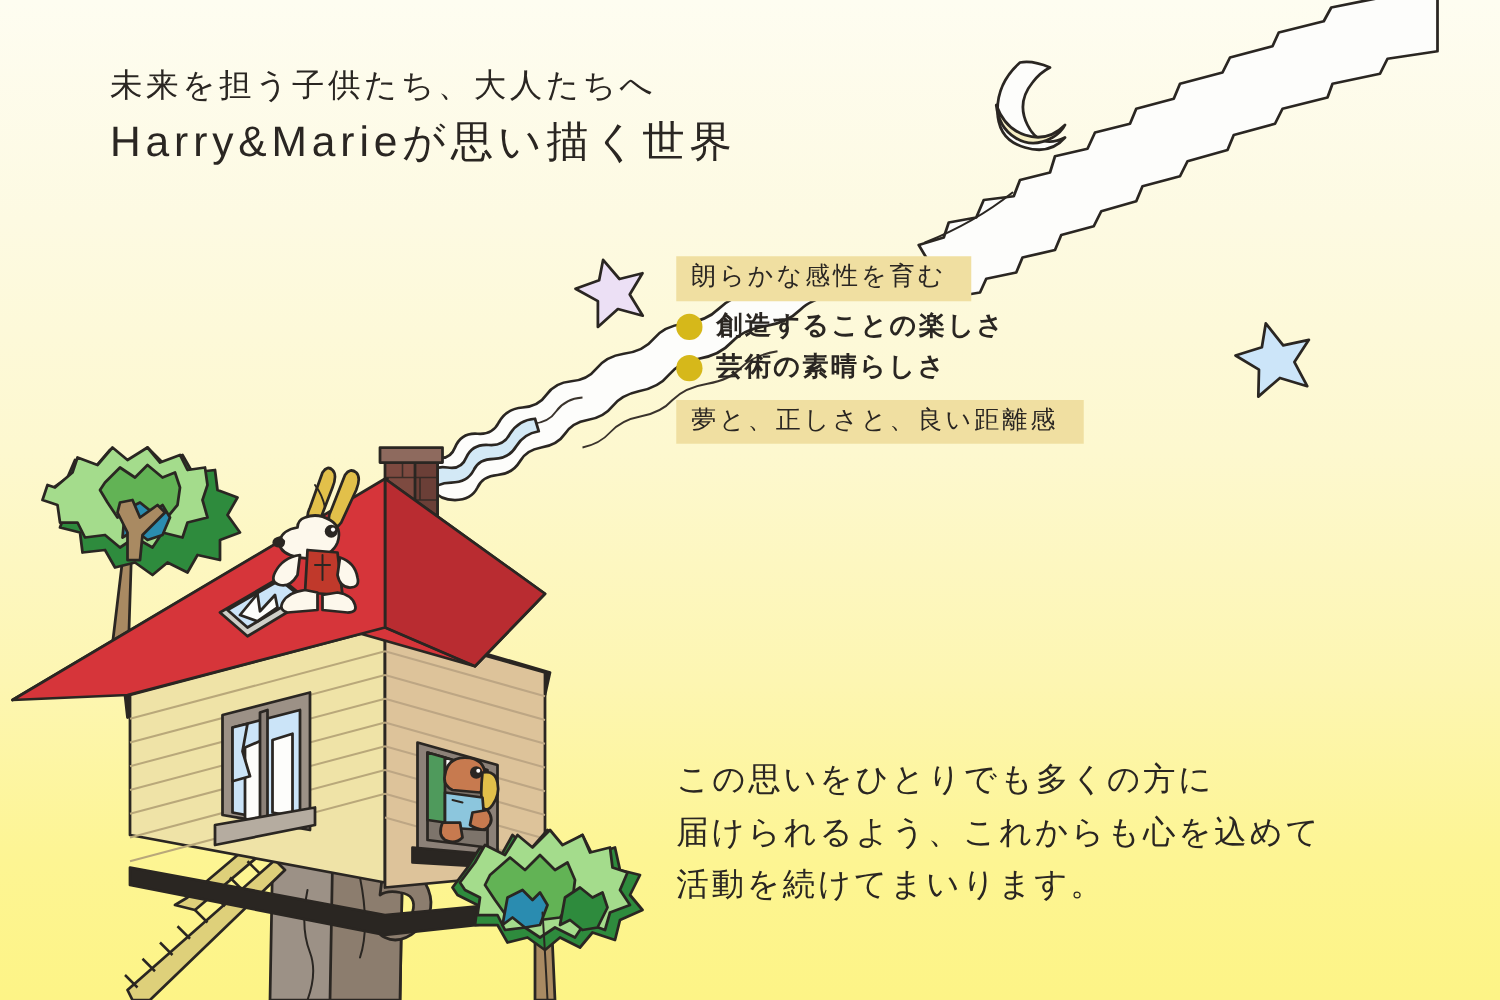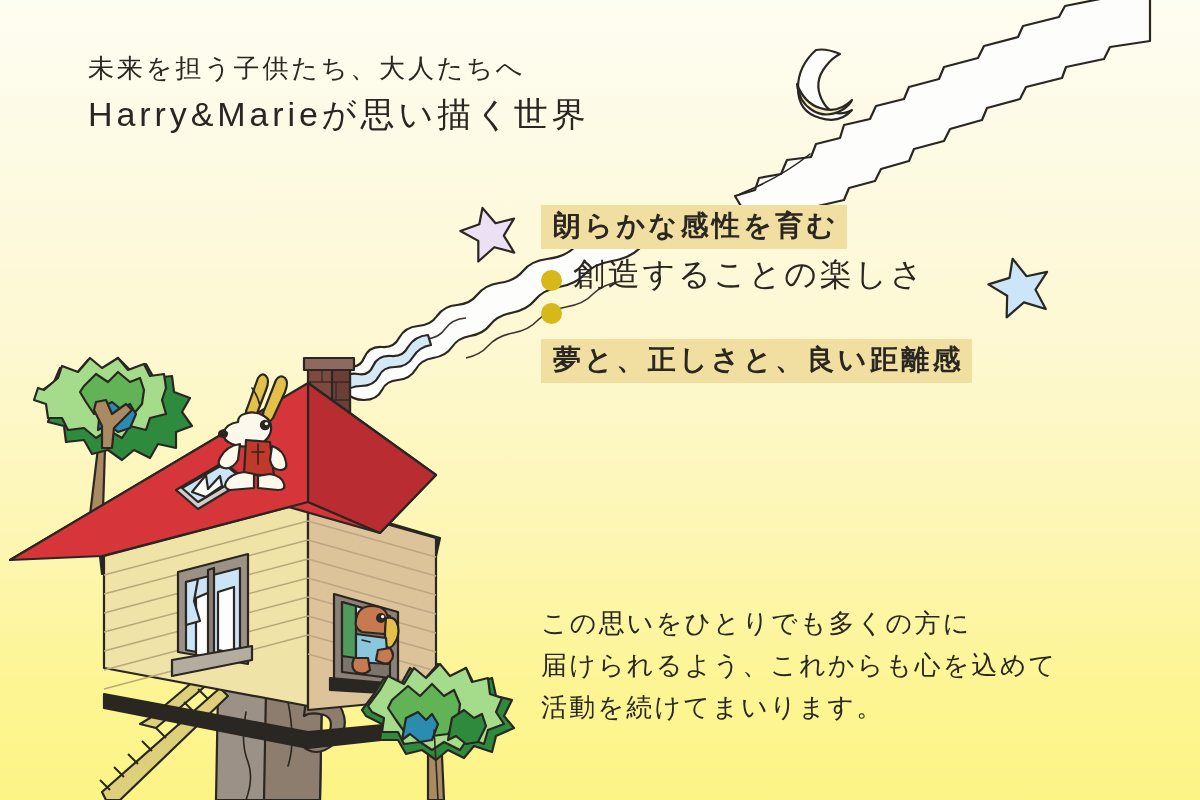--- a/index.html
+++ b/index.html
@@ -49,37 +49,37 @@
 
   #copy {
     position:absolute;
     left:541px; top:205px;
     width:620px;
     color:#2a2622;
   }
   .band {
     display:inline-block;
     background:#f0dfa1;
-    padding:6px 8px 8px 12px;
-    font-size:28px;
+    padding:6px 20px 8px 12px;
+    font-size:20px;
     letter-spacing:0.12em;
     line-height:1.08;
     white-space:nowrap;
-    font-weight:bold;
   }
   .band.second { margin-top:0; }
   .bullets { list-style:none; margin-top:9px; }
   .bullets li {
     display:flex;
     align-items:flex-end;
-    font-size:32px;
+    font-size:21px;
     letter-spacing:0.085em;
     line-height:1.0;
     margin-bottom:12px;
     white-space:nowrap;
+    font-weight:bold;
   }
   .dot {
     width:21px; height:21px;
     border-radius:50%;
     background:#d6b81a;
     flex:0 0 auto;
     margin-right:11px;
     position:relative;
     top:1px;
   }
@@ -341,20 +341,21 @@
 
     <div class="group group1">
       <div class="band">朗らかな感性を育む</div>
       <ul class="bullets">
         <li>
           <span class="dot"></span>
           <span>創造することの楽しさ</span>
         </li>
         <li>
           <span class="dot"></span>
+          <span>芸術の素晴らしさ</span>
         </li>
       </ul>
     </div>
 
     <div class="group group2">
       <div class="band second">夢と、正しさと、良い距離感</div>
     </div>
 
   </div>
 

